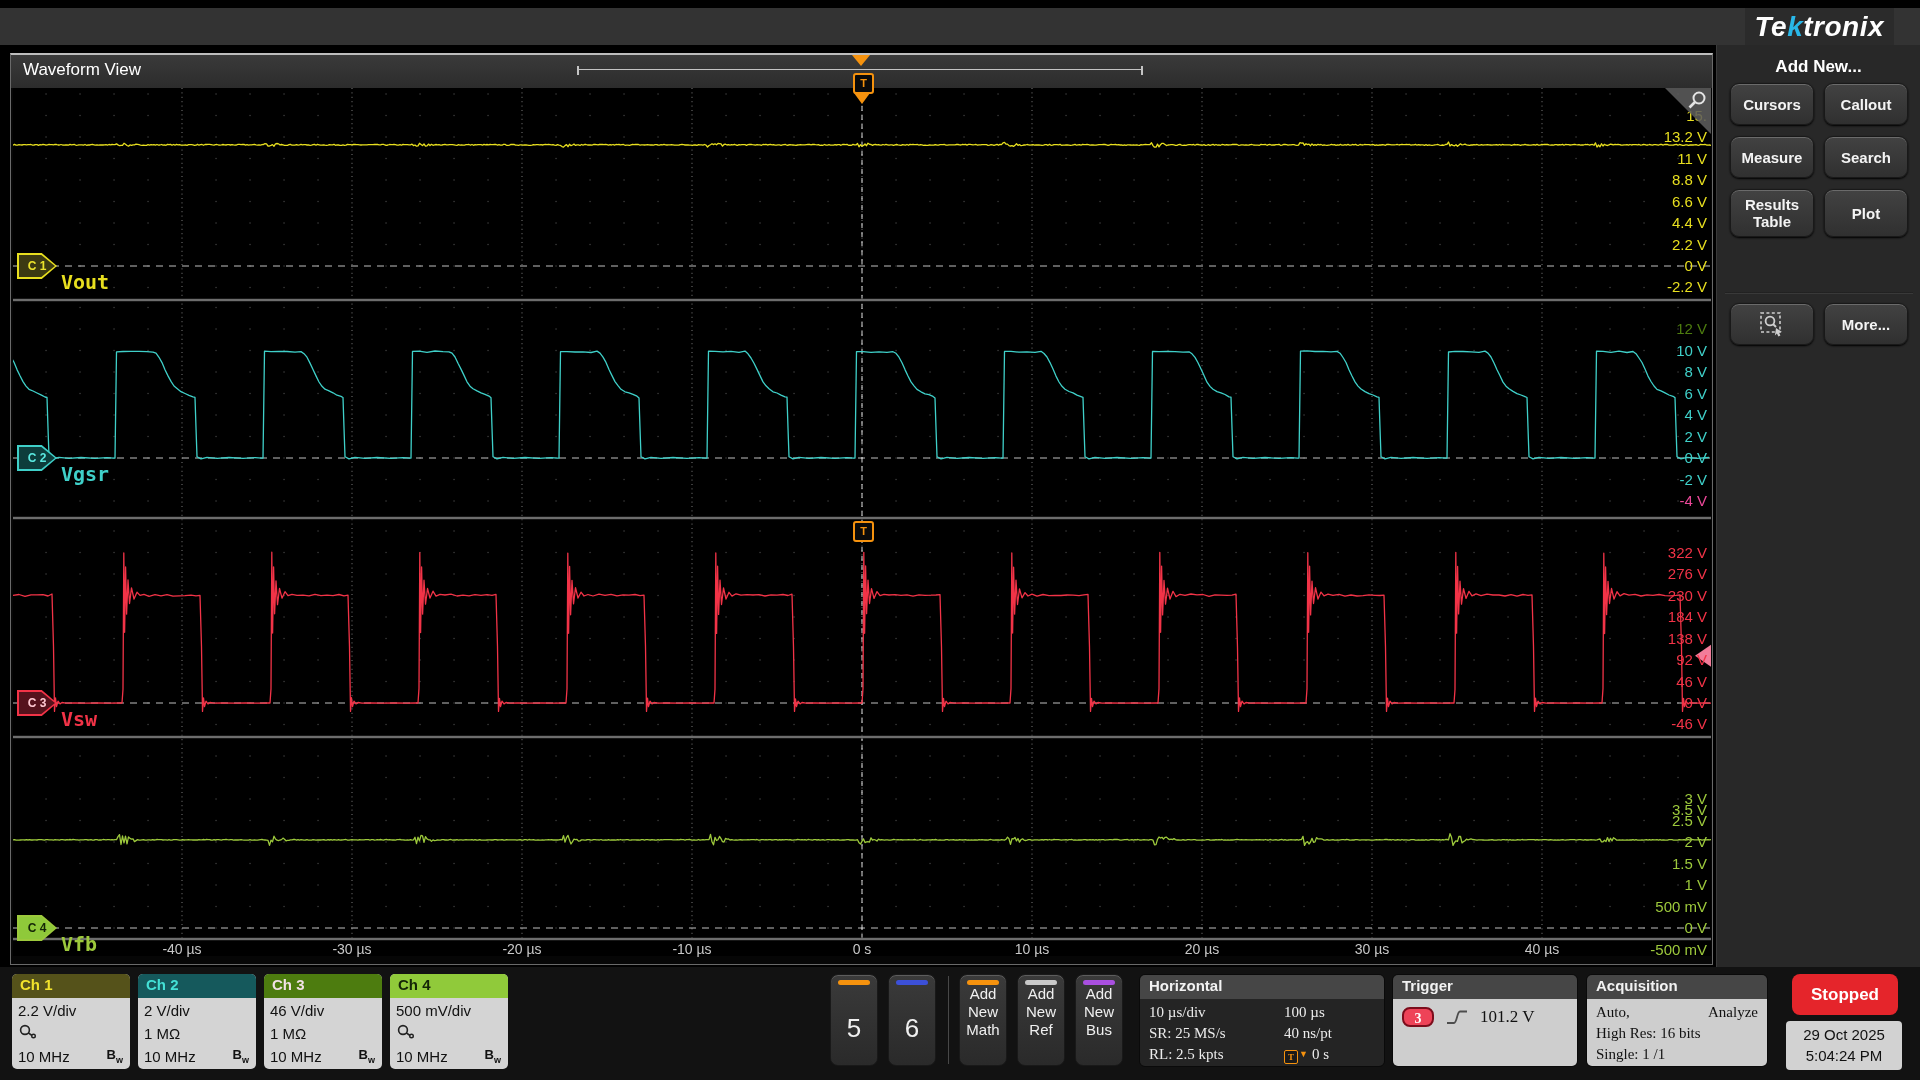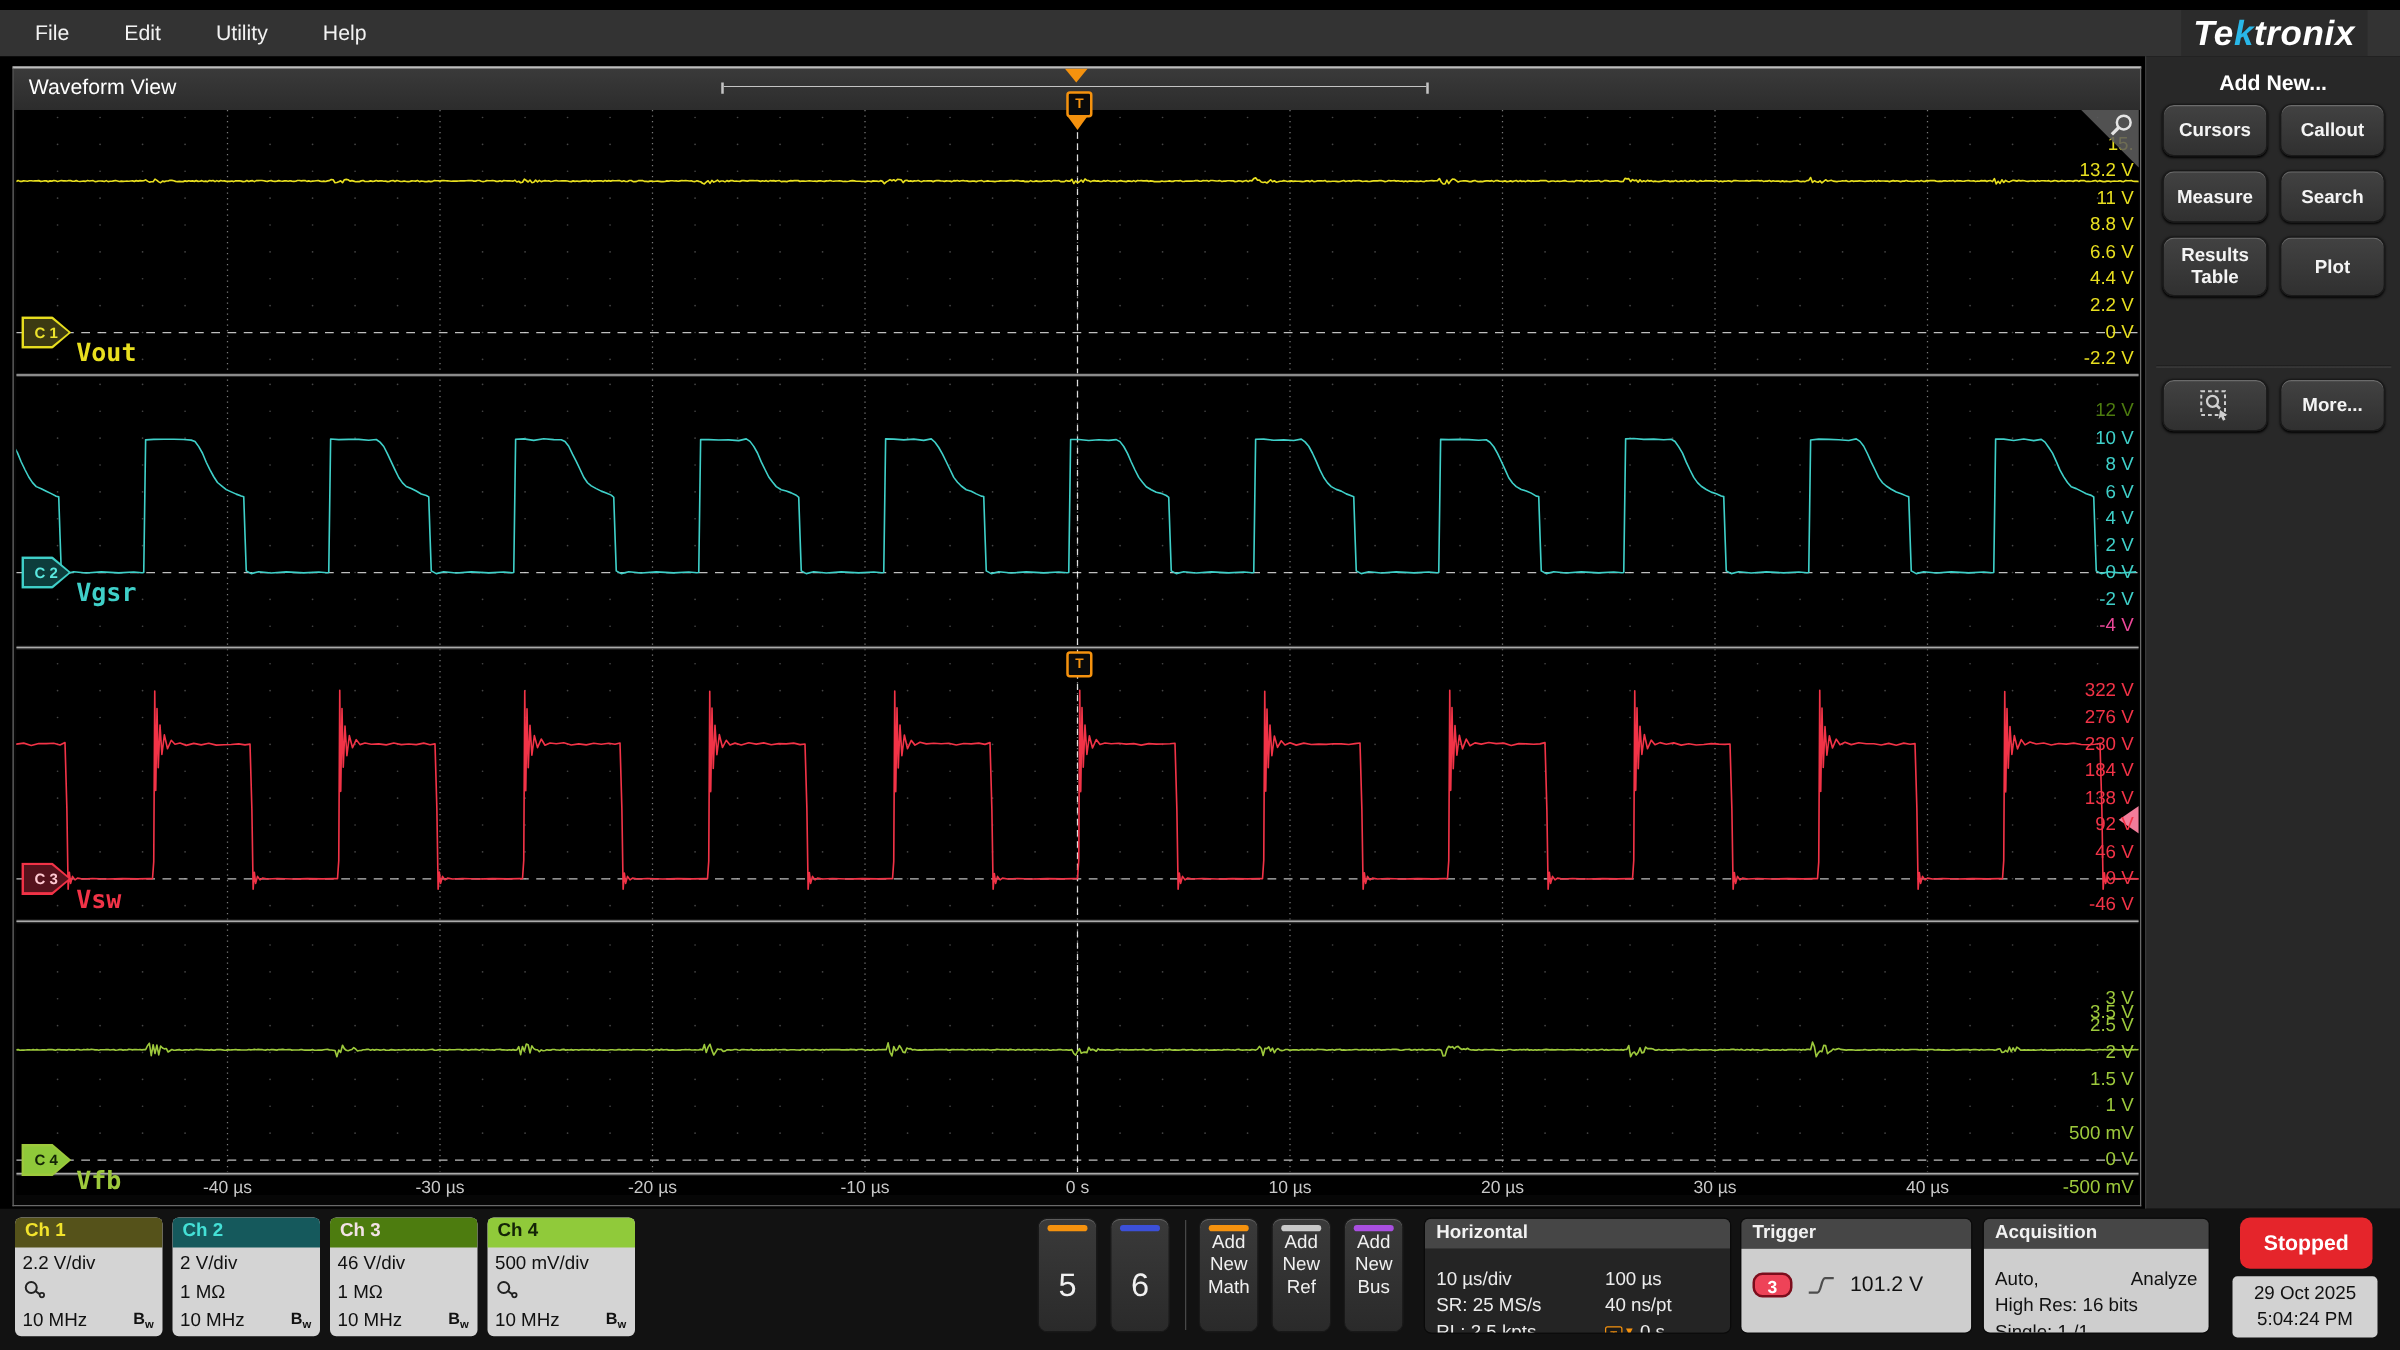--- a/index.html
+++ b/index.html
@@ -69,21 +69,21 @@
   .auxbtn{width:48px;height:92px;border-radius:8px;background:linear-gradient(#3a3a3a,#2a2a2a);
     border:1px solid #191919;box-shadow:inset 0 1px 0 rgba(255,255,255,.18);position:relative;
     color:#f0f0f0;box-sizing:border-box;margin-right:10px;}
   .auxbtn .stripe{position:absolute;left:7px;right:7px;top:5px;height:5px;border-radius:3px;}
   .auxbtn .num{position:absolute;left:0;right:0;top:38px;text-align:center;font-size:26px;}
   .auxbtn .lines{position:absolute;left:0;right:0;top:10px;text-align:center;font-size:15px;line-height:18px;}
   .vsep{width:1px;height:88px;background:#484848;margin:2px 10px 0 2px;}
   .panel{position:absolute;top:7px;border-radius:6px;overflow:hidden;font-size:15px;
     border:1px solid #0a0a0a;box-sizing:border-box;}
   .p-head{height:24px;background:#464646;color:#f2f2f2;font-weight:bold;padding:2px 0 0 9px;box-sizing:border-box;}
-  .p-body{height:69px;padding:14px 9px;box-sizing:border-box;}
+  .p-body{height:69px;padding:3px 9px;box-sizing:border-box;font-family:Liberation Serif, serif;}
   .p-body.dk{background:#242424;color:#ececec;}
   .p-body.lt{background:#cecece;color:#111;}
   .p-horiz{left:1139px;width:246px;height:93px;}
   .hrow{display:flex;height:21px;line-height:21px;}
   .hrow .c1{width:135px;}
   .tflag-mini{display:inline-block;width:12px;height:12px;border:1px solid #f5920e;border-radius:2px;
     background:#1a1a1a;color:#f5920e;font-size:9px;font-weight:bold;line-height:12px;text-align:center;
     vertical-align:-1px;}
   .tri-mini{color:#f5920e;font-size:9px;vertical-align:2px;margin:0 4px 0 1px;}
   .p-trig{left:1392px;width:186px;height:93px;}
@@ -95,26 +95,20 @@
   .acqrow{height:21px;line-height:21px;display:flex;justify-content:space-between;}
   .stoppedbtn{position:absolute;left:1792px;top:7px;width:106px;height:41px;border-radius:8px;
     background:#e5252b;color:#fff;font-weight:bold;font-size:17px;text-align:center;line-height:41px;}
   .clock{position:absolute;left:1786px;top:54px;width:116px;height:49px;border-radius:4px;background:#d2d2d2;
     color:#111;font-size:15px;text-align:center;padding-top:3px;box-sizing:border-box;line-height:21px;}
 </style>
 </head>
 <body>
 
 <div class="menubar">
-  <div id="menu-items">
-      <div class="menu-item">File</div>
-      <div class="menu-item">Edit</div>
-      <div class="menu-item">Utility</div>
-      <div class="menu-item">Help</div>
-    </div>
   <div class="brand">
       <span>Te</span>
       <span class="brand-k">k</span>
       <span>tronix</span>
     </div>
 </div>
 
 <div class="wfview">
   <div class="titlebar">
     <span class="wvtitle">Waveform View</span>

